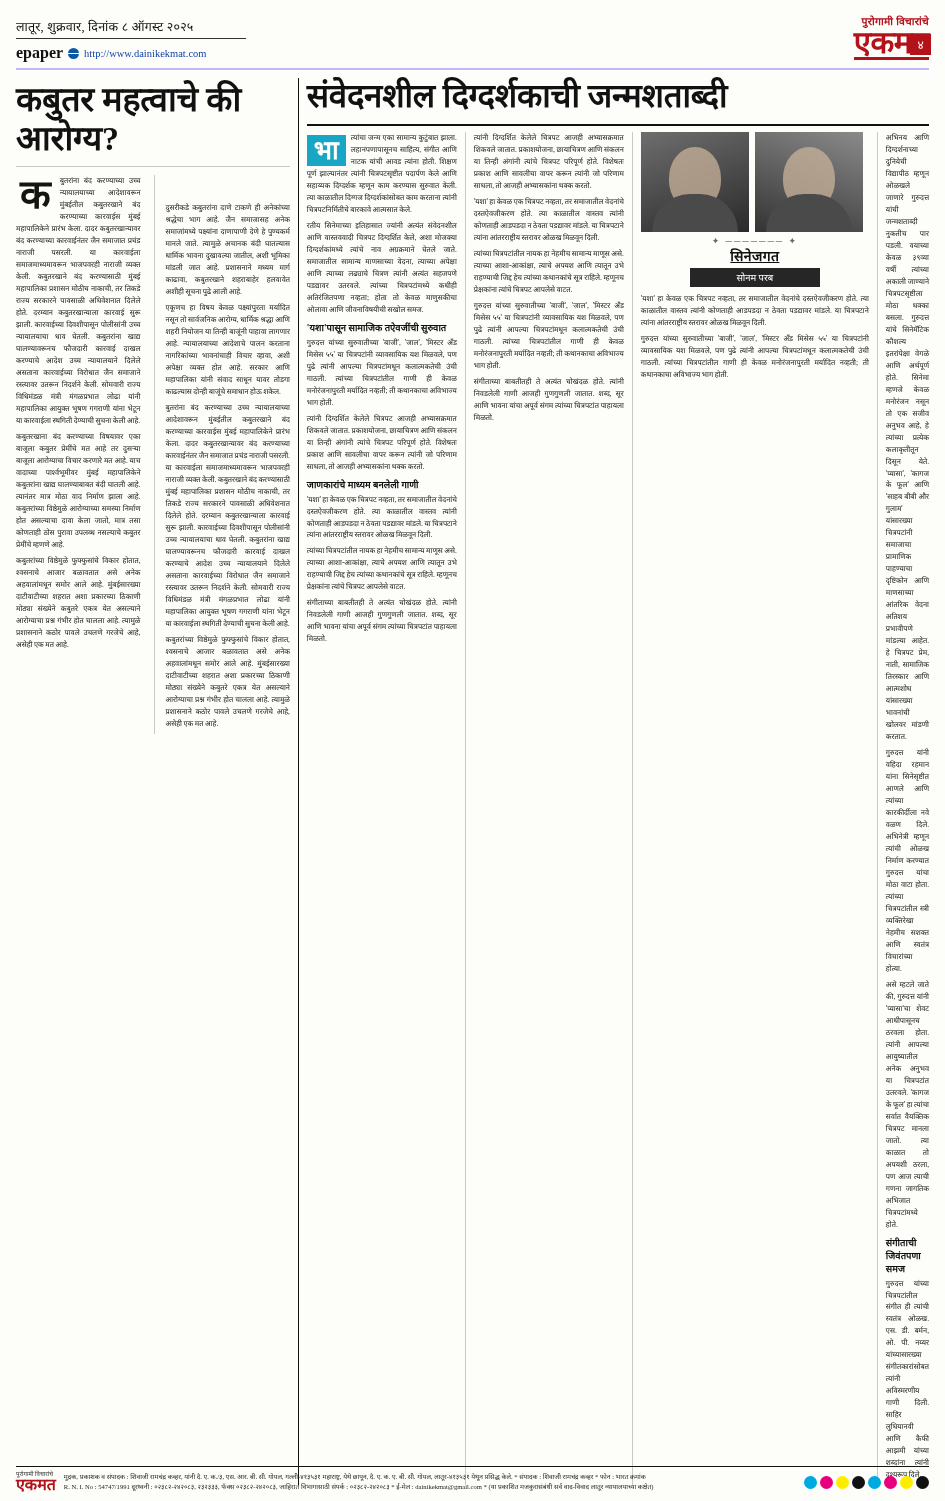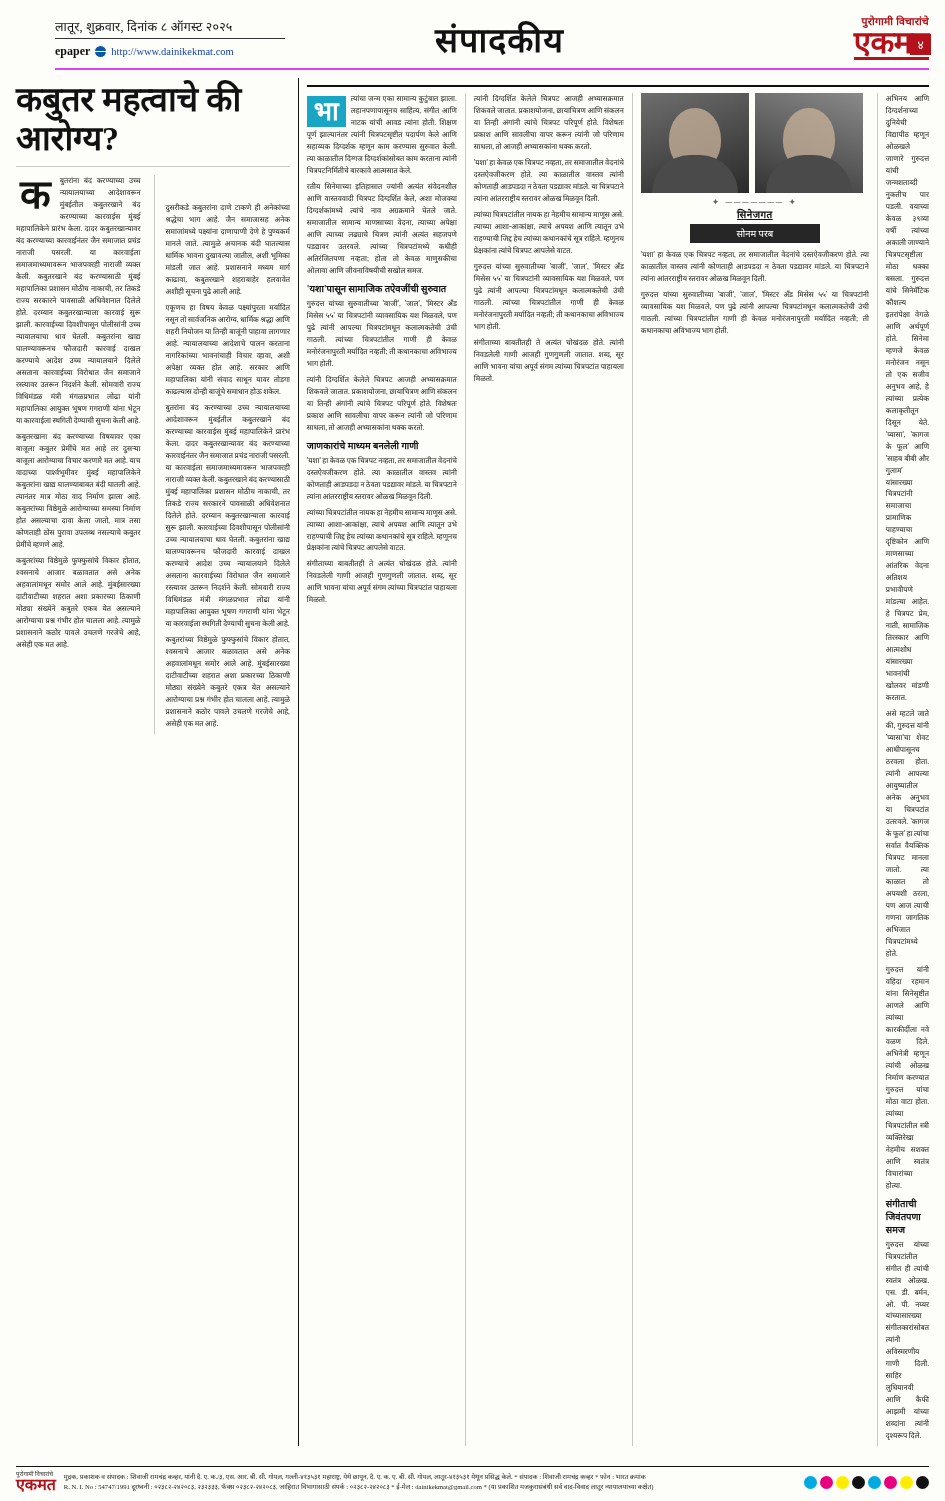--- a/index.html
+++ b/index.html
@@ -7,25 +7,25 @@
   body {
     width: 945px; height: 1501px;
     background: #fdfdfa;
     font-family: "Liberation Serif", serif;
     color: #111;
     overflow: hidden;
   }
   .page { position: relative; width:945px; height:1501px; padding: 14px 16px 6px 16px; }
 
   
-  .masthead { display:flex; align-items:flex-start; justify-content:space-between; border-bottom:2px solid #d946ef; padding-bottom:6px;margin-left:39px; }
+  .masthead { display:flex; align-items:flex-start; justify-content:space-between; border-bottom:2px solid #c4b5fd; padding-bottom:6px; }
   .mh-left { width: 230px; padding-top:4px; }
   .mh-date { font-size: 12.5px; letter-spacing:.2px; border-bottom:1px solid #333; padding-bottom:3px; margin-bottom:5px; }
   .mh-epaper { display:flex; align-items:center; gap:5px; font-size:11px; color:#111; }
-  .mh-epaper .ep { font-weight:bold; font-size:12px; }
+  .mh-epaper .ep { font-weight:bold; font-size:16px; }
   .mh-epaper .globe { width:11px; height:11px; border-radius:50%; background:#0a57a4; display:inline-block; position:relative; }
   .mh-epaper .globe:after{ content:""; position:absolute; left:0; top:5px; width:11px; height:1px; background:#fff; }
   .mh-epaper .url { color:#1344a6; font-size:10.5px; }
 
   .mh-center { flex:1; text-align:center; padding-top:2px; }
   .mh-title { font-size: 34px; font-weight: bold; letter-spacing:1px; font-family:"Liberation Serif", serif; }
 
   .mh-right { width: 215px; text-align:right; position:relative; }
   .mh-tag { font-size:10.5px; color:#b3121a; font-weight:bold; letter-spacing:.3px; }
   .mh-logo { font-size:31px; font-weight:bold; color:#b3121a; line-height:.95; letter-spacing:-.5px; }
@@ -58,21 +58,21 @@
   .two-sub .c { flex:1; }
 
   
   .photo { background:#3b3b3b; position:relative; overflow:hidden; }
   .photo.portrait-a { width:108px; height:100px; background:linear-gradient(160deg,#6e6e6e,#2a2a2a); }
   .photo.portrait-b { width:108px; height:100px; background:linear-gradient(200deg,#8a8a8a,#333); }
   .ph-face { position:absolute; left:50%; top:46%; transform:translate(-50%,-50%); width:52px; height:62px; border-radius:50% 50% 45% 45%; background:#c9b39b; opacity:.75; }
   .ph-face2 { position:absolute; left:50%; bottom:0; transform:translateX(-50%); width:86px; height:38px; border-radius:40px 40px 0 0; background:#4a4a4a; }
 
   .cap-box { text-align:center; margin-top:4px; }
-  .cap-title { font-size:10px; font-weight:bold; letter-spacing:.4px;text-decoration:underline; }
+  .cap-title { font-size:14px; font-weight:bold; letter-spacing:.4px;text-decoration:underline; }
   .cap-sub { background:#262626; color:#fff; font-size:9.5px; padding:3px 6px; display:inline-block; margin-top:3px; min-width:130px; }
   .orn { text-align:center; font-size:9px; color:#666; letter-spacing:2px; }
 
   .footer-strip { position:absolute; left:16px; right:16px; bottom:8px; }
   .foot-rule { height:1px; background:#111; margin-bottom:4px; }
   .foot-row { display:flex; align-items:center; gap:8px; }
   .foot-logo { color:#b3121a; font-weight:bold; font-size:16px; line-height:1; }
   .foot-logo small { display:block; font-size:6px; color:#333; font-weight:normal; }
   .foot-txt { font-size:6.6px; line-height:1.5; flex:1; color:#222; }
   .cmyk { display:flex; gap:0; }
@@ -85,23 +85,20 @@
 
   <div class="masthead">
     <div class="mh-left">
       <div class="mh-date">लातूर, शुक्रवार, दिनांक ८ ऑगस्ट २०२५</div>
       <div class="mh-epaper">
         <span class="ep">epaper</span>
         <span class="globe"></span>
         <span class="url">http://www.dainikekmat.com</span>
       </div>
     </div>
-    <div class="mh-center">
-      <div class="mh-title">संपादकीय</div>
-    </div>
     <div class="mh-right">
       <div class="mh-tag">पुरोगामी विचारांचे</div>
       <div class="mh-logo"><span class="u">एकमत</span></div>
       <div class="mh-page">४</div>
     </div>
   </div>
 
   <div class="cols">
 
     <div class="col-left">
@@ -124,20 +121,21 @@
             <p>बुतरांना बंद करण्याच्या उच्च न्यायालयाच्या आदेशावरून मुंबईतील कबुतरखाने बंद करण्याच्या कारवाईस मुंबई महापालिकेने प्रारंभ केला. दादर कबुतरखान्यावर बंद करण्याच्या कारवाईनंतर जैन समाजात प्रचंड नाराजी पसरली. या कारवाईला समाजमाध्यमावरून भाजपवरही नाराजी व्यक्त केली. कबुतरखाने बंद करण्यासाठी मुंबई महापालिका प्रशासन मोठीच नाकाची, तर तिकडे राज्य सरकारने पावसाळी अधिवेशनात दिलेले होते. दरम्यान कबुतरखान्याला कारवाई सुरू झाली. कारवाईच्या दिवशीपासून पोलीसांनी उच्च न्यायालयाचा धाव घेतली. कबुतरांना खाद्य घालण्यावरूनच फौजदारी कारवाई दाखल करण्याचे आदेश उच्च न्यायालयाने दिलेले असताना कारवाईच्या विरोधात जैन समाजाने रस्त्यावर उतरून निदर्शने केली. सोमवारी राज्य विधिमंडळ मंत्री मंगळप्रभात लोढा यांनी महापालिका आयुक्त भूषण गगराणी यांना भेटून या कारवाईला स्थगिती देण्याची सुचना केली आहे.</p>
             <p>कबुतरांच्या विष्ठेमुळे फुफ्फुसांचे विकार होतात, श्वसनाचे आजार बळावतात असे अनेक अहवालांमधून समोर आले आहे. मुंबईसारख्या दाटीवाटीच्या शहरात अशा प्रकारच्या ठिकाणी मोठ्या संख्येने कबुतरे एकत्र येत असल्याने आरोग्याचा प्रश्न गंभीर होत चालला आहे. त्यामुळे प्रशासनाने कठोर पावले उचलणे गरजेचे आहे, असेही एक मत आहे.</p>
           </div>
         </div>
       </div>
     </div>
 
     <div class="vrule" style="background:#111;"></div>
 
     <div class="col-right">
+      <h1 class="head-main">संवेदनशील दिग्दर्शकाची जन्मशताब्दी</h1>
       <div class="hrule-dark"></div>
 
       <div class="cols" style="margin-top:0;">
 
         <div style="width:150px;">
           <div class="body-txt">
             <span class="dropcap boxed">भा</span>
             <p>त्यांचा जन्म एका सामान्य कुटुंबात झाला. लहानपणापासूनच साहित्य, संगीत आणि नाटक यांची आवड त्यांना होती. शिक्षण पूर्ण झाल्यानंतर त्यांनी चित्रपटसृष्टीत पदार्पण केले आणि सहाय्यक दिग्दर्शक म्हणून काम करण्यास सुरुवात केली. त्या काळातील दिग्गज दिग्दर्शकांसोबत काम करताना त्यांनी चित्रपटनिर्मितीचे बारकावे आत्मसात केले.</p>
             <p>रतीय सिनेमाच्या इतिहासात ज्यांनी अत्यंत संवेदनशील आणि वास्तववादी चित्रपट दिग्दर्शित केले, अशा मोजक्या दिग्दर्शकांमध्ये त्यांचे नाव अग्रक्रमाने घेतले जाते. समाजातील सामान्य माणसाच्या वेदना, त्याच्या अपेक्षा आणि त्याच्या लढ्याचे चित्रण त्यांनी अत्यंत सहजपणे पडद्यावर उतरवले. त्यांच्या चित्रपटांमध्ये कधीही अतिरंजितपणा नव्हता; होता तो केवळ माणुसकीचा ओलावा आणि जीवनाविषयीची सखोल समज.</p>
           </div>
@@ -188,22 +186,22 @@
             <p>'यशा' हा केवळ एक चित्रपट नव्हता, तर समाजातील वेदनांचे दस्तऐवजीकरण होते. त्या काळातील वास्तव त्यांनी कोणताही आडपडदा न ठेवता पडद्यावर मांडले. या चित्रपटाने त्यांना आंतरराष्ट्रीय स्तरावर ओळख मिळवून दिली.</p>
             <p>गुरुदत्त यांच्या सुरुवातीच्या 'बाजी', 'जाल', 'मिस्टर अँड मिसेस ५५' या चित्रपटांनी व्यावसायिक यश मिळवले, पण पुढे त्यांनी आपल्या चित्रपटांमधून कलात्मकतेची उंची गाठली. त्यांच्या चित्रपटांतील गाणी ही केवळ मनोरंजनापुरती मर्यादित नव्हती; ती कथानकाचा अविभाज्य भाग होती.</p>
           </div>
         </div>
 
         <div class="vrule"></div>
 
         <div style="flex:1;">
           <div class="body-txt">
             <p>अभिनय आणि दिग्दर्शनाच्या दुनियेची विद्यापीठ म्हणून ओळखले जाणारे गुरुदत्त यांची जन्मशताब्दी नुकतीच पार पडली. वयाच्या केवळ ३९व्या वर्षी त्यांच्या अकाली जाण्याने चित्रपटसृष्टीला मोठा धक्का बसला. गुरुदत्त यांचे सिनेमॅटिक कौशल्य इतरांपेक्षा वेगळे आणि अर्थपूर्ण होते. सिनेमा म्हणजे केवळ मनोरंजन नसून तो एक सजीव अनुभव आहे, हे त्यांच्या प्रत्येक कलाकृतीतून दिसून येते. 'प्यासा', 'कागज के फूल' आणि 'साहब बीबी और गुलाम' यांसारख्या चित्रपटांनी समाजाचा प्रामाणिक पाहण्याचा दृष्टिकोन आणि माणसाच्या आंतरिक वेदना अतिशय प्रभावीपणे मांडल्या आहेत. हे चित्रपट प्रेम, नाती, सामाजिक तिरस्कार आणि आत्मशोध यांसारख्या भावनांची खोलवर मांडणी करतात.</p>
+            <p>गुरुदत्त यांनी वहिदा रहमान यांना सिनेसृष्टीत आणले आणि त्यांच्या कारकीर्दीला नवे वळण दिले. अभिनेत्री म्हणून त्यांची ओळख निर्माण करण्यात गुरुदत्त यांचा मोठा वाटा होता. त्यांच्या चित्रपटांतील स्त्री व्यक्तिरेखा नेहमीच सशक्त आणि स्वतंत्र विचारांच्या होत्या.</p>
             <p>असे म्हटले जाते की, गुरुदत्त यांनी 'प्यासा'चा शेवट आधीपासूनच ठरवला होता. त्यांनी आपल्या आयुष्यातील अनेक अनुभव या चित्रपटांत उतरवले. 'कागज के फूल' हा त्यांचा सर्वात वैयक्तिक चित्रपट मानला जातो. त्या काळात तो अपयशी ठरला, पण आज त्याची गणना जागतिक अभिजात चित्रपटांमध्ये होते.</p>
-            <p>गुरुदत्त यांनी वहिदा रहमान यांना सिनेसृष्टीत आणले आणि त्यांच्या कारकीर्दीला नवे वळण दिले. अभिनेत्री म्हणून त्यांची ओळख निर्माण करण्यात गुरुदत्त यांचा मोठा वाटा होता. त्यांच्या चित्रपटांतील स्त्री व्यक्तिरेखा नेहमीच सशक्त आणि स्वतंत्र विचारांच्या होत्या.</p>
           </div>
           <div class="sub-h">संगीताची जिवंतपणा समज</div>
           <div class="body-txt">
             <p>गुरुदत्त यांच्या चित्रपटांतील संगीत ही त्यांची स्वतंत्र ओळख. एस. डी. बर्मन, ओ. पी. नय्यर यांच्यासारख्या संगीतकारांसोबत त्यांनी अविस्मरणीय गाणी दिली. साहिर लुधियानवी आणि कैफी आझमी यांच्या शब्दांना त्यांनी दृश्यरूप दिले.</p>
 
           </div>
         </div>
       </div>
 
     </div>

